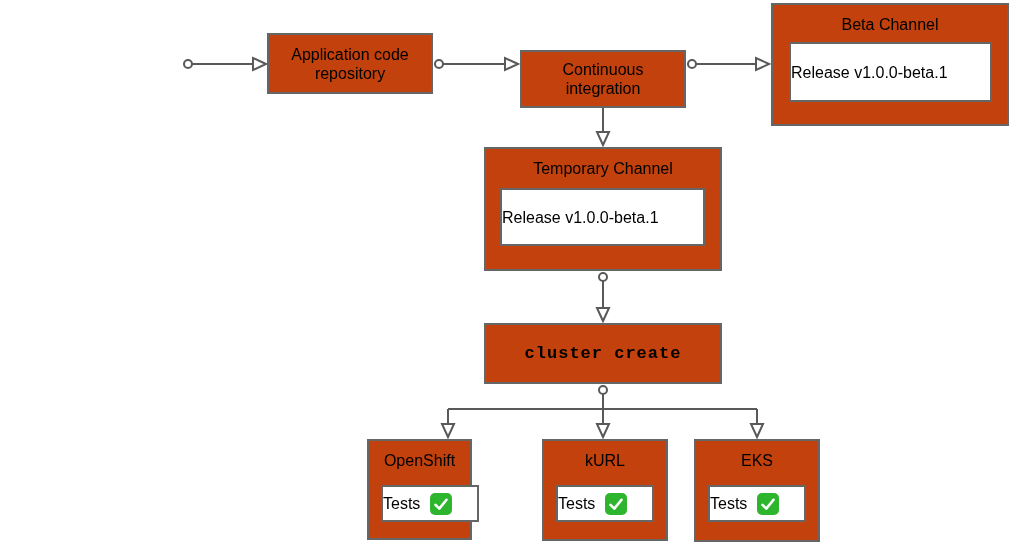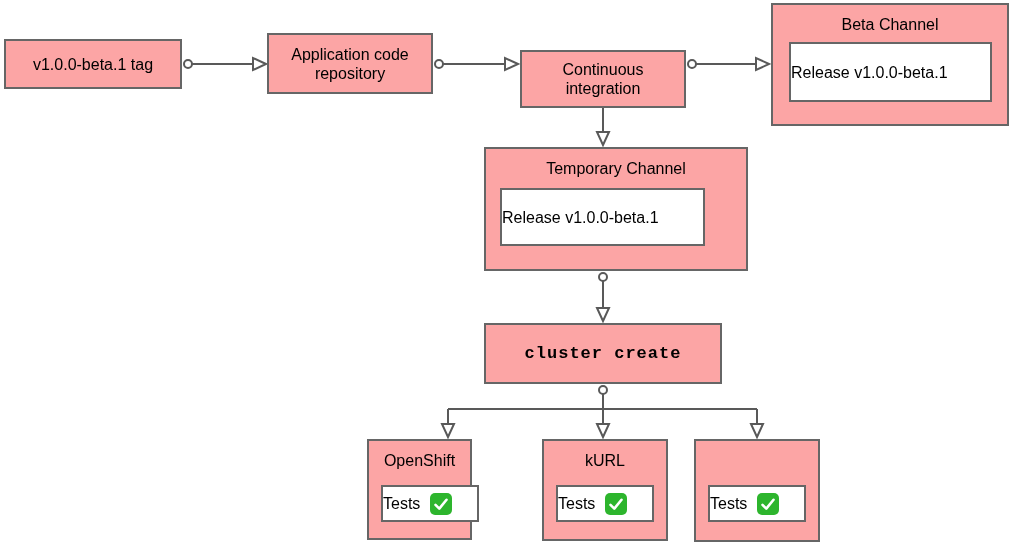--- a/index.html
+++ b/index.html
@@ -36,21 +36,21 @@
   }
   .connectors polygon {
     stroke: #595959;
     stroke-width: 2;
     fill: #ffffff;
     stroke-linejoin: miter;
   }
   .node {
     position: absolute;
     box-sizing: border-box;
-    background: #fca5a5;
+    background: #c2410c;
     border: 2px solid #666666;
   }
   .node.simple {
     display: flex;
     align-items: center;
     justify-content: center;
     text-align: center;
     font-size: 16px;
     line-height: 19px;
   }
@@ -135,40 +135,37 @@
       <line x1="448" y1="409" x2="757" y2="409"></line>
       <line x1="448" y1="409" x2="448" y2="424"></line>
       <polygon points="448,437 442,424 454,424"></polygon>
       <line x1="603" y1="409" x2="603" y2="424"></line>
       <polygon points="603,437 597,424 609,424"></polygon>
       <line x1="757" y1="409" x2="757" y2="424"></line>
       <polygon points="757,437 751,424 763,424"></polygon>
     </g>
   </svg>
 
-  <div class="node simple" style="left:4px; top:39px; width:178px; height:50px;">
-    <span>v1.0.0-beta.1 tag</span>
-  </div>
 
   <div class="node simple" style="left:267px; top:33px; width:166px; height:61px; padding:9px 14px;">
     <span>Application code repository</span>
   </div>
 
   <div class="node simple" style="left:520px; top:34px; width:166px; height:58px; padding:0 28px;margin-top:16px;">
     <span>Continuous integration</span>
   </div>
 
   <div class="node" style="left:771px; top:3px; width:238px; height:123px;">
     <div class="container-title">Beta Channel</div>
     <div class="inner-box" style="left:16px; top:37px; width:203px; height:60px;">
       <span>Release v1.0.0-beta.1</span>
     </div>
   </div>
 
-  <div class="node" style="left:484px; top:147px; width:264px; height:124px;">
+  <div class="node" style="left:484px; top:147px; width:238px; height:124px;">
     <div class="container-title">Temporary Channel</div>
     <div class="inner-box" style="left:14px; top:39px; width:205px; height:58px;">
       <span>Release v1.0.0-beta.1</span>
     </div>
   </div>
 
   <div class="node simple mono" style="left:484px; top:323px; width:238px; height:61px;">
     <span>cluster create</span>
   </div>
 
@@ -196,20 +193,21 @@
           <svg viewBox="0 0 24 24" width="24" height="24">
             <rect x="1" y="1" width="22" height="22" rx="5" fill="#2db52d"></rect>
             <path d="M6.5 12.8 L10.3 16.6 L17.5 7.8" fill="none" stroke="#ffffff" stroke-width="2.6" stroke-linecap="round" stroke-linejoin="round"></path>
           </svg>
         </span>
       </span>
     </div>
   </div>
 
   <div class="node" style="left:694px; top:439px; width:126px; height:103px;">
+    <div class="container-title">EKS</div>
     <div class="inner-box" style="left:12px; top:44px; width:98px; height:37px;">
       <span class="tests-row">
         <span>Tests</span>
         <span class="check-icon">
           <svg viewBox="0 0 24 24" width="24" height="24">
             <rect x="1" y="1" width="22" height="22" rx="5" fill="#2db52d"></rect>
             <path d="M6.5 12.8 L10.3 16.6 L17.5 7.8" fill="none" stroke="#ffffff" stroke-width="2.6" stroke-linecap="round" stroke-linejoin="round"></path>
           </svg>
         </span>
       </span>

